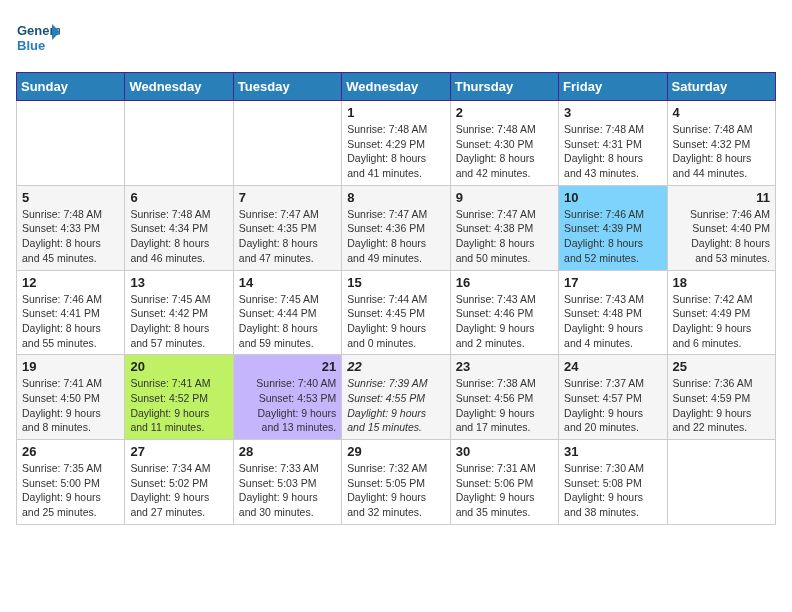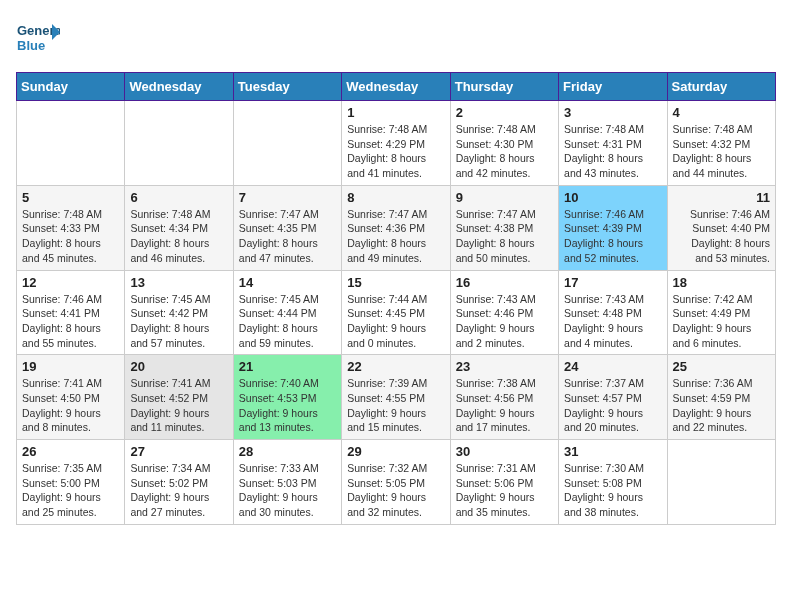--- a/index.html
+++ b/index.html
@@ -219,33 +219,33 @@
 Daylight: 9 hours and 6 minutes.</div>
         </td>
       </tr>
       <tr>
         <td style="background: rgb(245, 245, 245); margin-top: 44px;">
           <div class="day-number">19</div>
           <div class="day-info" style="white-space: pre-line;">Sunrise: 7:41 AM
 Sunset: 4:50 PM
 Daylight: 9 hours and 8 minutes.</div>
         </td>
-        <td style="background: #e5e5e5;">
+        <td style="background: #bef264;">
           <div class="day-number">20</div>
           <div class="day-info" style="white-space: pre-line;">Sunrise: 7:41 AM
 Sunset: 4:52 PM
 Daylight: 9 hours and 11 minutes.</div>
         </td>
-        <td style="background: #86efac;">
+        <td style="background: #c4b5fd; text-align: right;">
           <div class="day-number">21</div>
           <div class="day-info" style="white-space: pre-line;">Sunrise: 7:40 AM
 Sunset: 4:53 PM
 Daylight: 9 hours and 13 minutes.</div>
         </td>
-        <td style="background: rgb(245, 245, 245);">
+        <td style="background: rgb(245, 245, 245); font-style: italic;">
           <div class="day-number">22</div>
           <div class="day-info" style="white-space: pre-line;">Sunrise: 7:39 AM
 Sunset: 4:55 PM
 Daylight: 9 hours and 15 minutes.</div>
         </td>
         <td style="background: rgb(245, 245, 245);">
           <div class="day-number">23</div>
           <div class="day-info" style="white-space: pre-line;">Sunrise: 7:38 AM
 Sunset: 4:56 PM
 Daylight: 9 hours and 17 minutes.</div>

